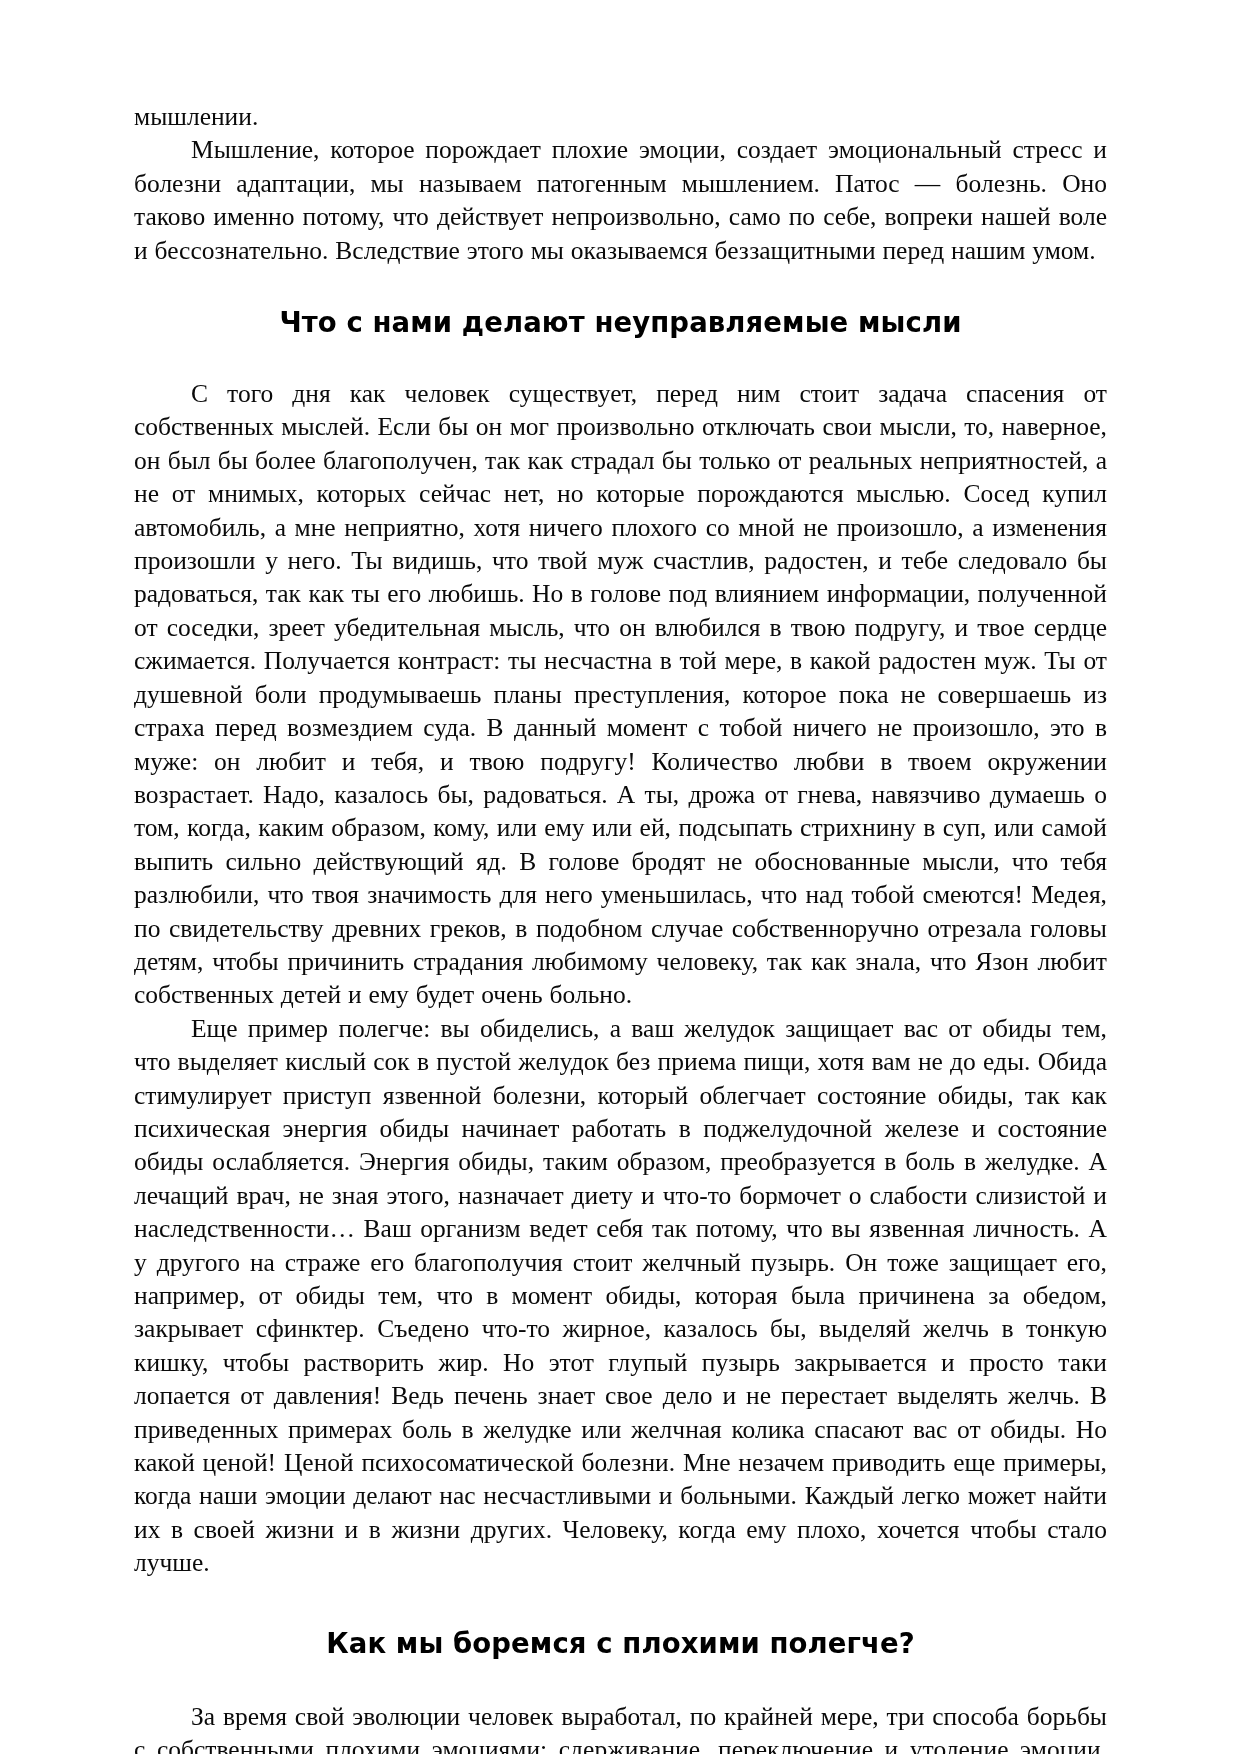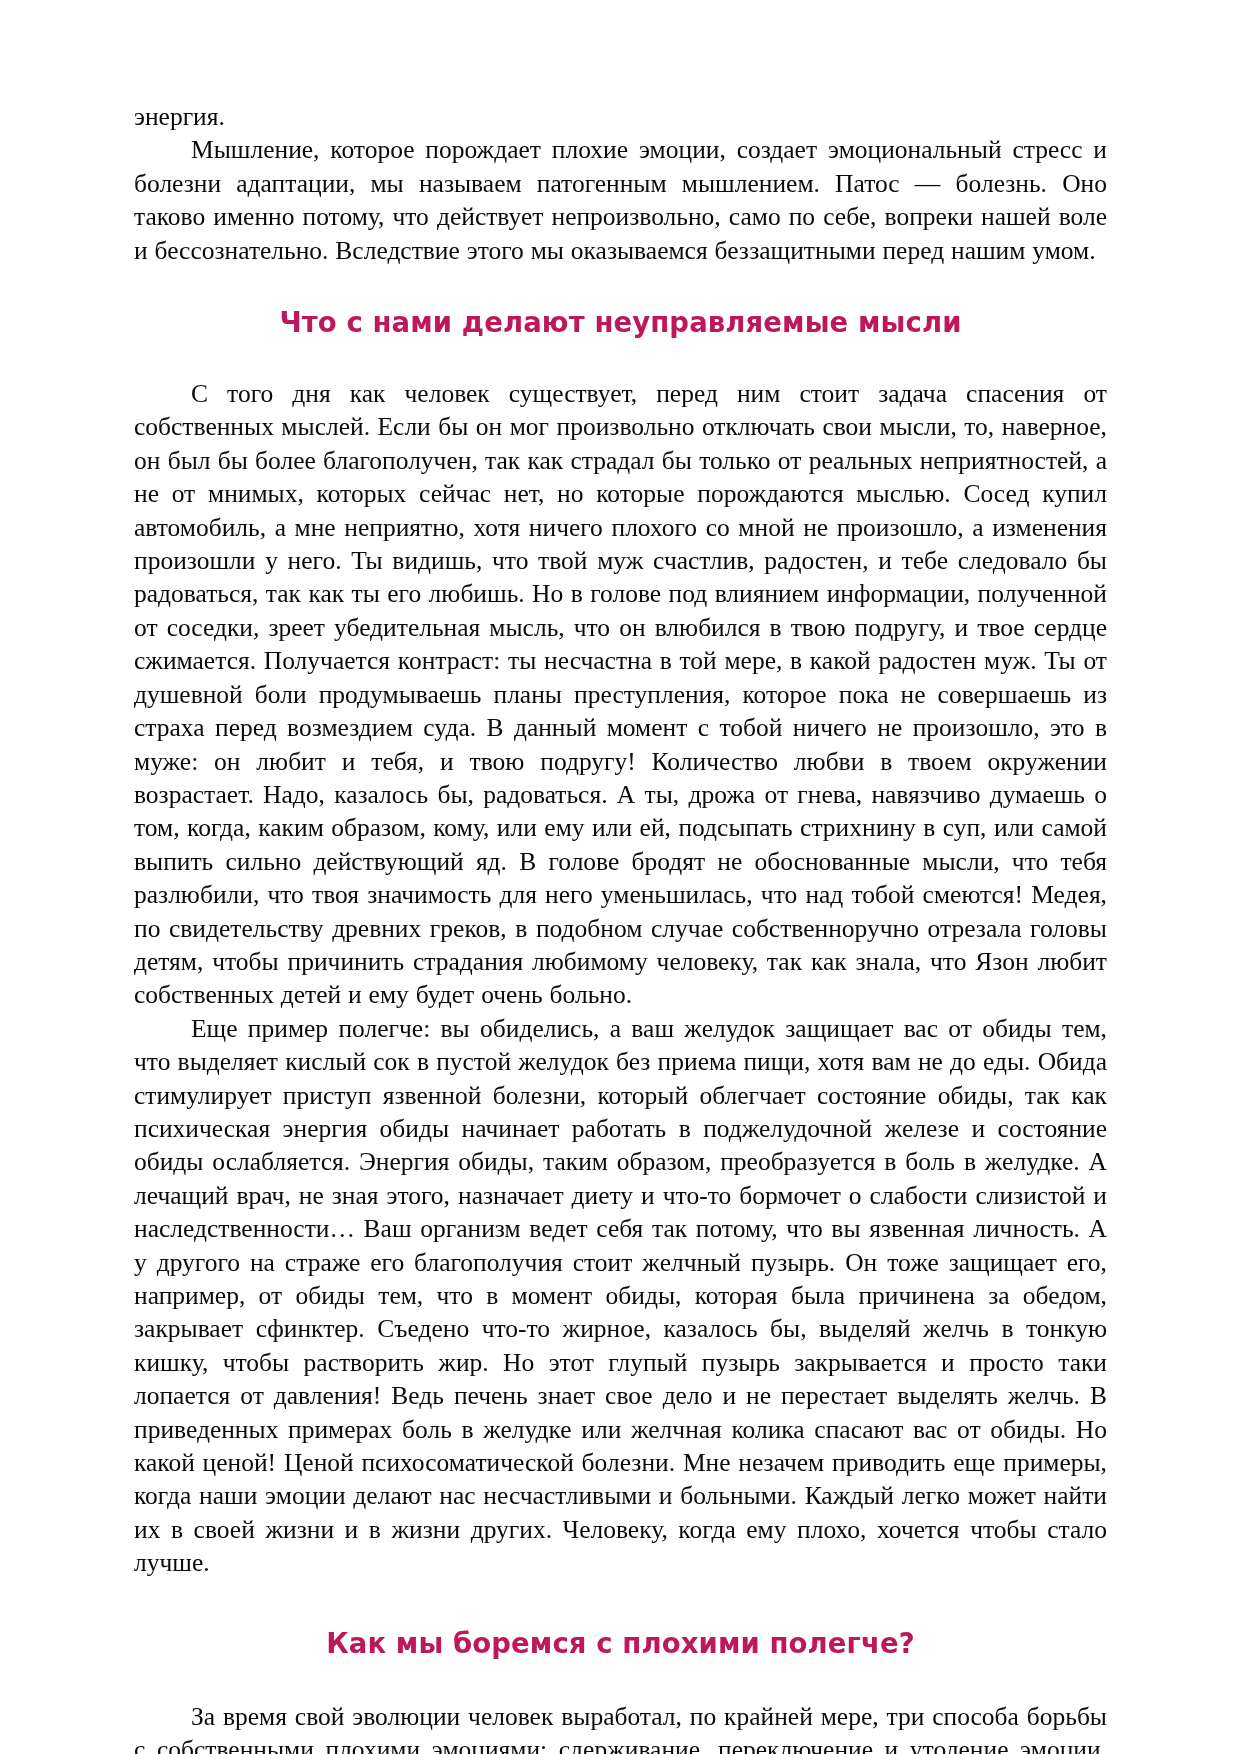--- a/index.html
+++ b/index.html
@@ -35,34 +35,34 @@
     text-indent: 0;
   }
   h2.heading {
     margin: 0;
     font-family: "DejaVu Sans", "Liberation Sans", sans-serif;
     font-weight: bold;
     font-size: 27.5px;
     line-height: 34px;
     text-align: center;
     letter-spacing: 0.1px;
-    color: #be185d;
+    color: #000000;
   }
   .gap-before-h2 { height: 38px; }
   .gap-after-h2  { height: 38px; }
   .gap-before-h2b { height: 46px; }
   .gap-after-h2b  { height: 40px; }
 </style>
 </head>
 <body>
 
 <div class="page">
   <div class="content">
 
-    <p class="body noindent">энергия.</p>
+    <p class="body noindent">мышлении.</p>
 
     <p class="body">Мышление, которое порождает плохие эмоции, создает эмоциональный стресс и болезни адаптации, мы называем патогенным мышлением. Патос — болезнь. Оно таково именно потому, что действует непроизвольно, само по себе, вопреки нашей воле и бессознательно. Вследствие этого мы оказываемся беззащитными перед нашим умом.</p>
 
     <div class="gap-before-h2"></div>
 
     <h2 class="heading">Что с нами делают неуправляемые мысли</h2>
 
     <div class="gap-after-h2"></div>
 
     <p class="body">С того дня как человек существует, перед ним стоит задача спасения от собственных мыслей. Если бы он мог произвольно отключать свои мысли, то, наверное, он был бы более благополучен, так как страдал бы только от реальных неприятностей, а не от мнимых, которых сейчас нет, но которые порождаются мыслью. Сосед купил автомобиль, а мне неприятно, хотя ничего плохого со мной не произошло, а изменения произошли у него. Ты видишь, что твой муж счастлив, радостен, и тебе следовало бы радоваться, так как ты его любишь. Но в голове под влиянием информации, полученной от соседки, зреет убедительная мысль, что он влюбился в твою подругу, и твое сердце сжимается. Получается контраст: ты несчастна в той мере, в какой радостен муж. Ты от душевной боли продумываешь планы преступления, которое пока не совершаешь из страха перед возмездием суда. В данный момент с тобой ничего не произошло, это в муже: он любит и тебя, и твою подругу! Количество любви в твоем окружении возрастает. Надо, казалось бы, радоваться. А ты, дрожа от гнева, навязчиво думаешь о том, когда, каким образом, кому, или ему или ей, подсыпать стрихнину в суп, или самой выпить сильно действующий яд. В голове бродят не обоснованные мысли, что тебя разлюбили, что твоя значимость для него уменьшилась, что над тобой смеются! Медея, по свидетельству древних греков, в подобном случае собственноручно отрезала головы детям, чтобы причинить страдания любимому человеку, так как знала, что Язон любит собственных детей и ему будет очень больно.</p>

